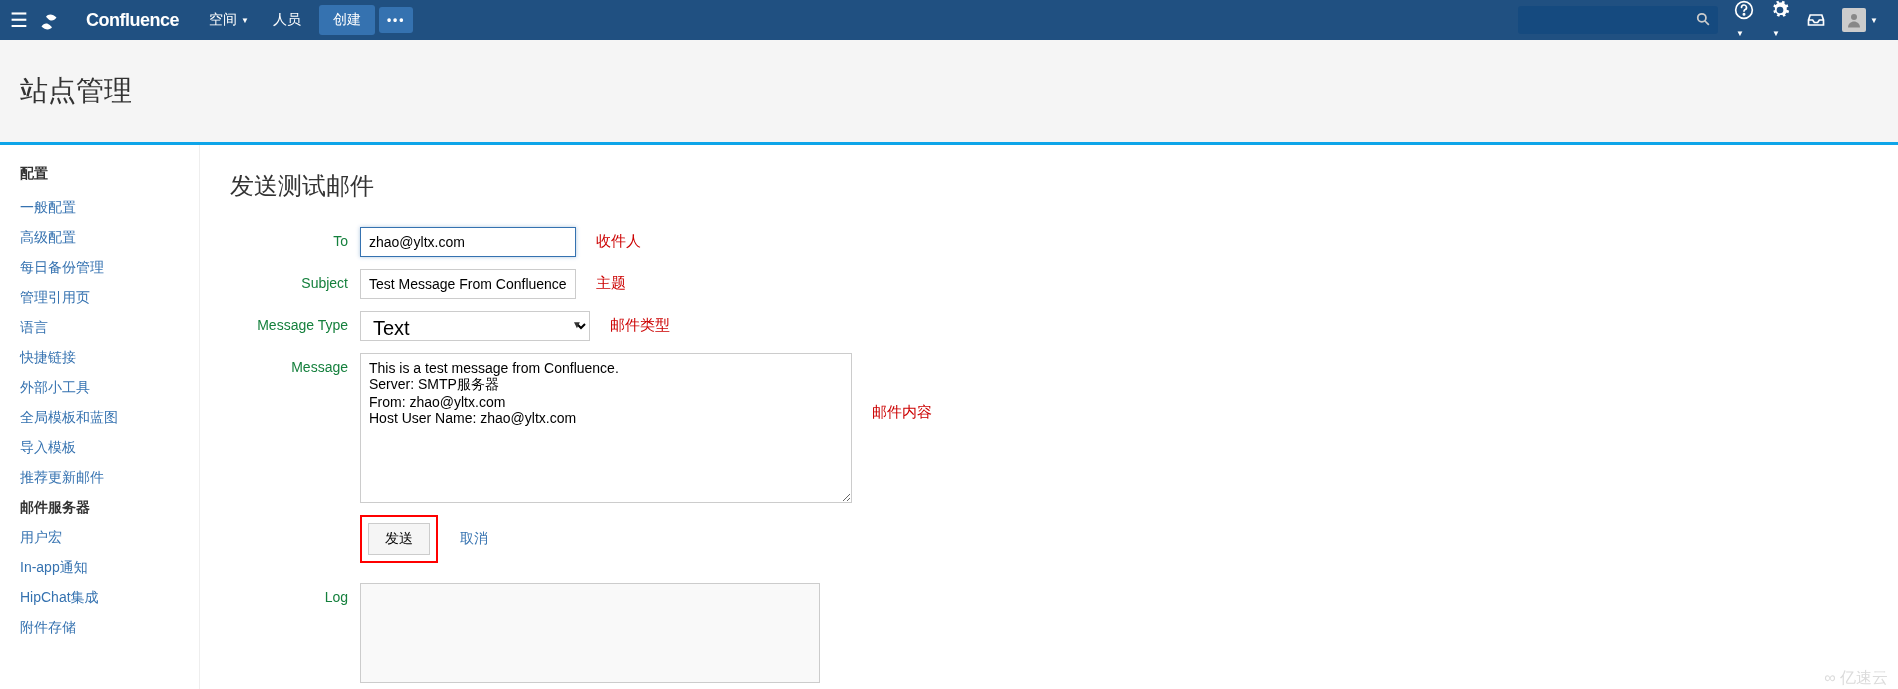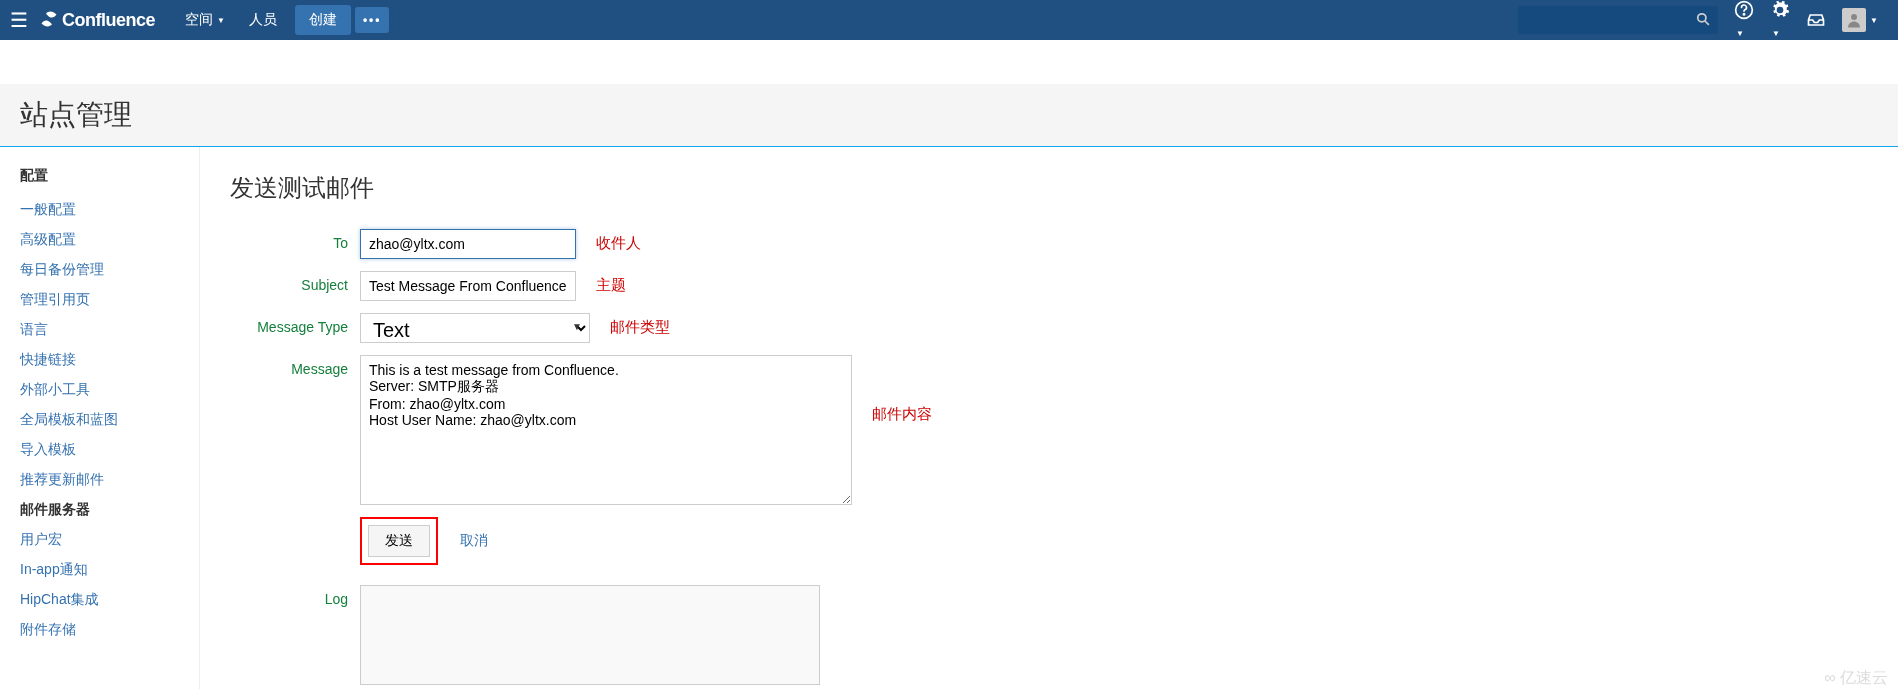--- a/index.html
+++ b/index.html
@@ -3,35 +3,35 @@
   <meta charset="utf-8">
   <style>
     * { margin: 0; padding: 0; box-sizing: border-box; }
     body { font-family: Arial, "Microsoft YaHei", sans-serif; font-size: 14px; color: #333; background: #fff; }
     
     
     .navbar { background: #205081; height: 40px; display: flex; align-items: center; padding: 0 10px; color: #fff; }
     .nav-left { display: flex; align-items: center; flex: 1; }
     .nav-right { display: flex; align-items: center; gap: 16px; padding-right: 10px; }
     .hamburger { font-size: 20px; cursor: pointer; margin-right: 12px; }
-    .logo { font-size: 18px; font-weight: bold; margin-right: 18px; display: flex; align-items: flex-start; letter-spacing: -0.5px; }
+    .logo { font-size: 18px; font-weight: bold; margin-right: 18px; display: flex; align-items: flex-end; letter-spacing: -0.5px; gap: 24px; }
     .logo-icon { margin-right: 4px; font-size: 16px; }
     .nav-item { color: #fff; padding: 0 12px; cursor: pointer; font-size: 14px; display: flex; align-items: center; height: 32px; }
     .nav-caret { font-size: 8px; margin-left: 4px; }
     .btn-create { background: #3572b0; padding: 6px 14px; border-radius: 3px; cursor: pointer; font-size: 14px; margin-left: 6px; }
     .btn-more { background: #3572b0; padding: 6px 8px; border-radius: 3px; cursor: pointer; font-size: 12px; margin-left: 4px; font-weight: bold; letter-spacing: 2px; }
     .search-box { background: #154a7f; border: none; height: 28px; width: 200px; padding: 0 30px 0 10px; color: #fff; border-radius: 3px; position: relative; }
     .search-wrap { position: relative; }
     .search-icon-pos { position: absolute; right: 8px; top: 6px; color: #ccc; cursor: pointer; font-size: 14px; }
     .nav-icon { cursor: pointer; font-size: 18px; color: #fff; }
     .avatar-wrap { display: flex; align-items: center; cursor: pointer; }
     .avatar { width: 24px; height: 24px; background: #ccc; border-radius: 2px; display: flex; align-items: center; justify-content: center; font-size: 16px; color: #666; }
     
     
-    .page-header { background: #f5f5f5; border-bottom: 1px solid #0ea5e9; padding: 12px 20px; margin-top: 44px; }
+    .page-header { background: #f5f5f5; border-bottom: 3px solid #0ea5e9; padding: 32px 20px; }
     .page-title { font-size: 28px; font-weight: normal; color: #333; font-family: "Microsoft YaHei", sans-serif; }
     
     
     .layout { display: flex; }
     .sidebar { width: 200px; padding: 20px 0 20px 20px; border-right: 1px solid #eee; min-height: 560px; }
     .side-heading { font-weight: bold; font-size: 14px; color: #333; margin-bottom: 10px; }
     .side-item { display: block; color: #3572b0; font-size: 14px; padding: 6px 0; cursor: pointer; text-decoration: none; }
     .side-item.active { color: #333; font-weight: bold; }
     
     .content { flex: 1; padding: 25px 30px; }

